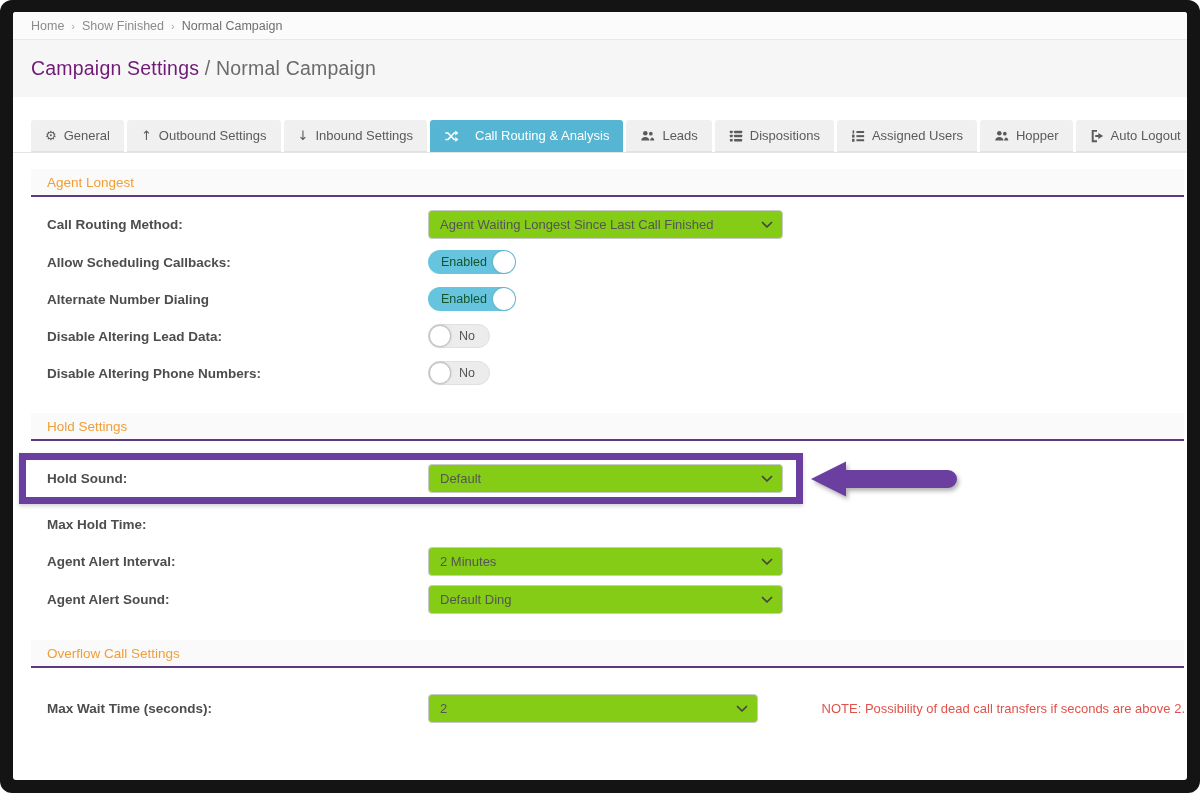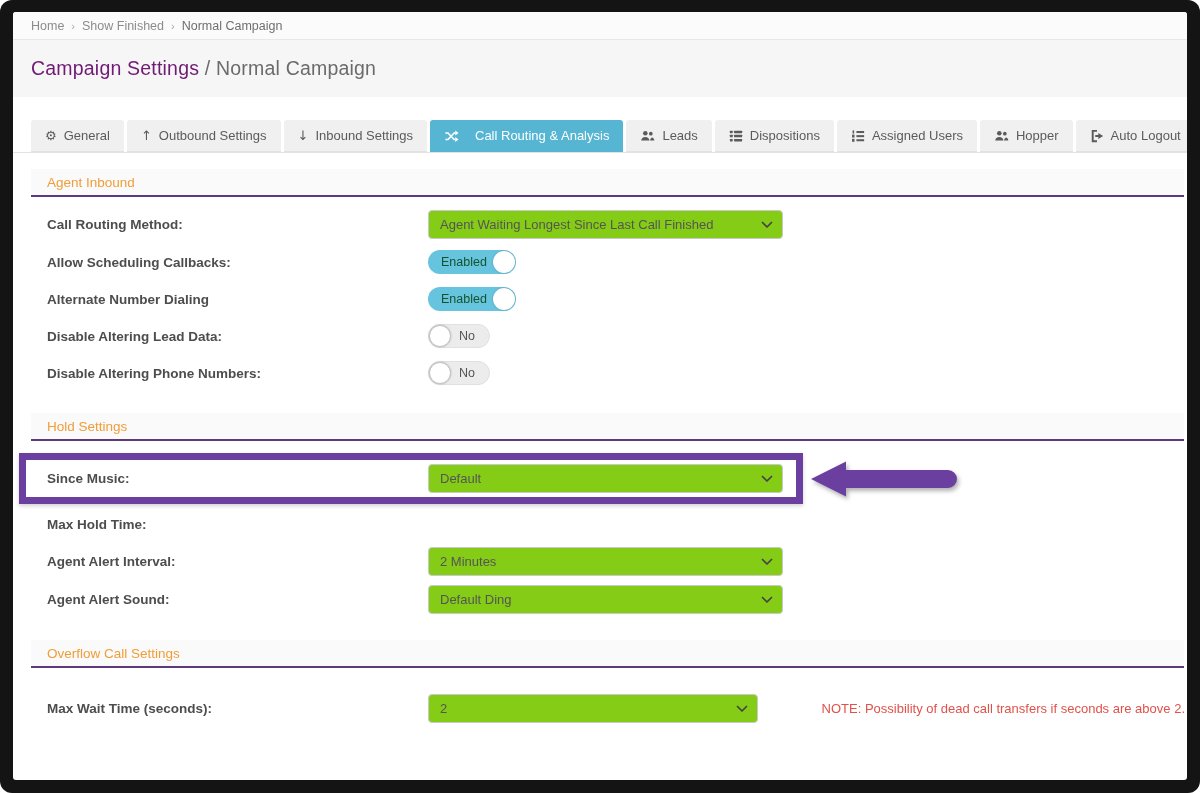--- a/index.html
+++ b/index.html
@@ -199,21 +199,21 @@
                 <path d="M9.5 4.5 15 8l-5.5 3.5V9.2H6V6.8h3.5z"></path>
               </svg>
         </span>
         <span>Auto Logout</span>
       </div>
     </div>
 
     <div class="panel">
 
       <div class="section-header">
-        <span>Agent Inbound</span>
+        <span>Agent Longest</span>
       </div>
       <div class="rows">
         <div class="row">
           <label>Call Routing Method:</label>
           <div class="select">
             <span>Agent Waiting Longest Since Last Call Finished</span>
             <span class="chev">
               <svg width="12" height="8" viewBox="0 0 12 8">
                     <path d="M1.5 1.5 6 6l4.5-4.5" fill="none" stroke="#444" stroke-width="1.7" stroke-linecap="round" stroke-linejoin="round"></path>
                   </svg>
@@ -250,21 +250,21 @@
         </div>
       </div>
 
       <div class="section-header spaced">
         <span>Hold Settings</span>
       </div>
       <div class="rows">
 
         <div class="hl-wrap">
           <div class="hl-box">
-            <label>Since Music:</label>
+            <label>Hold Sound:</label>
             <div class="select">
               <span>Default</span>
               <span class="chev">
                 <svg width="12" height="8" viewBox="0 0 12 8">
                       <path d="M1.5 1.5 6 6l4.5-4.5" fill="none" stroke="#444" stroke-width="1.7" stroke-linecap="round" stroke-linejoin="round"></path>
                     </svg>
               </span>
             </div>
           </div>
           <svg class="annot-arrow" width="152" height="44" viewBox="0 0 152 44">

